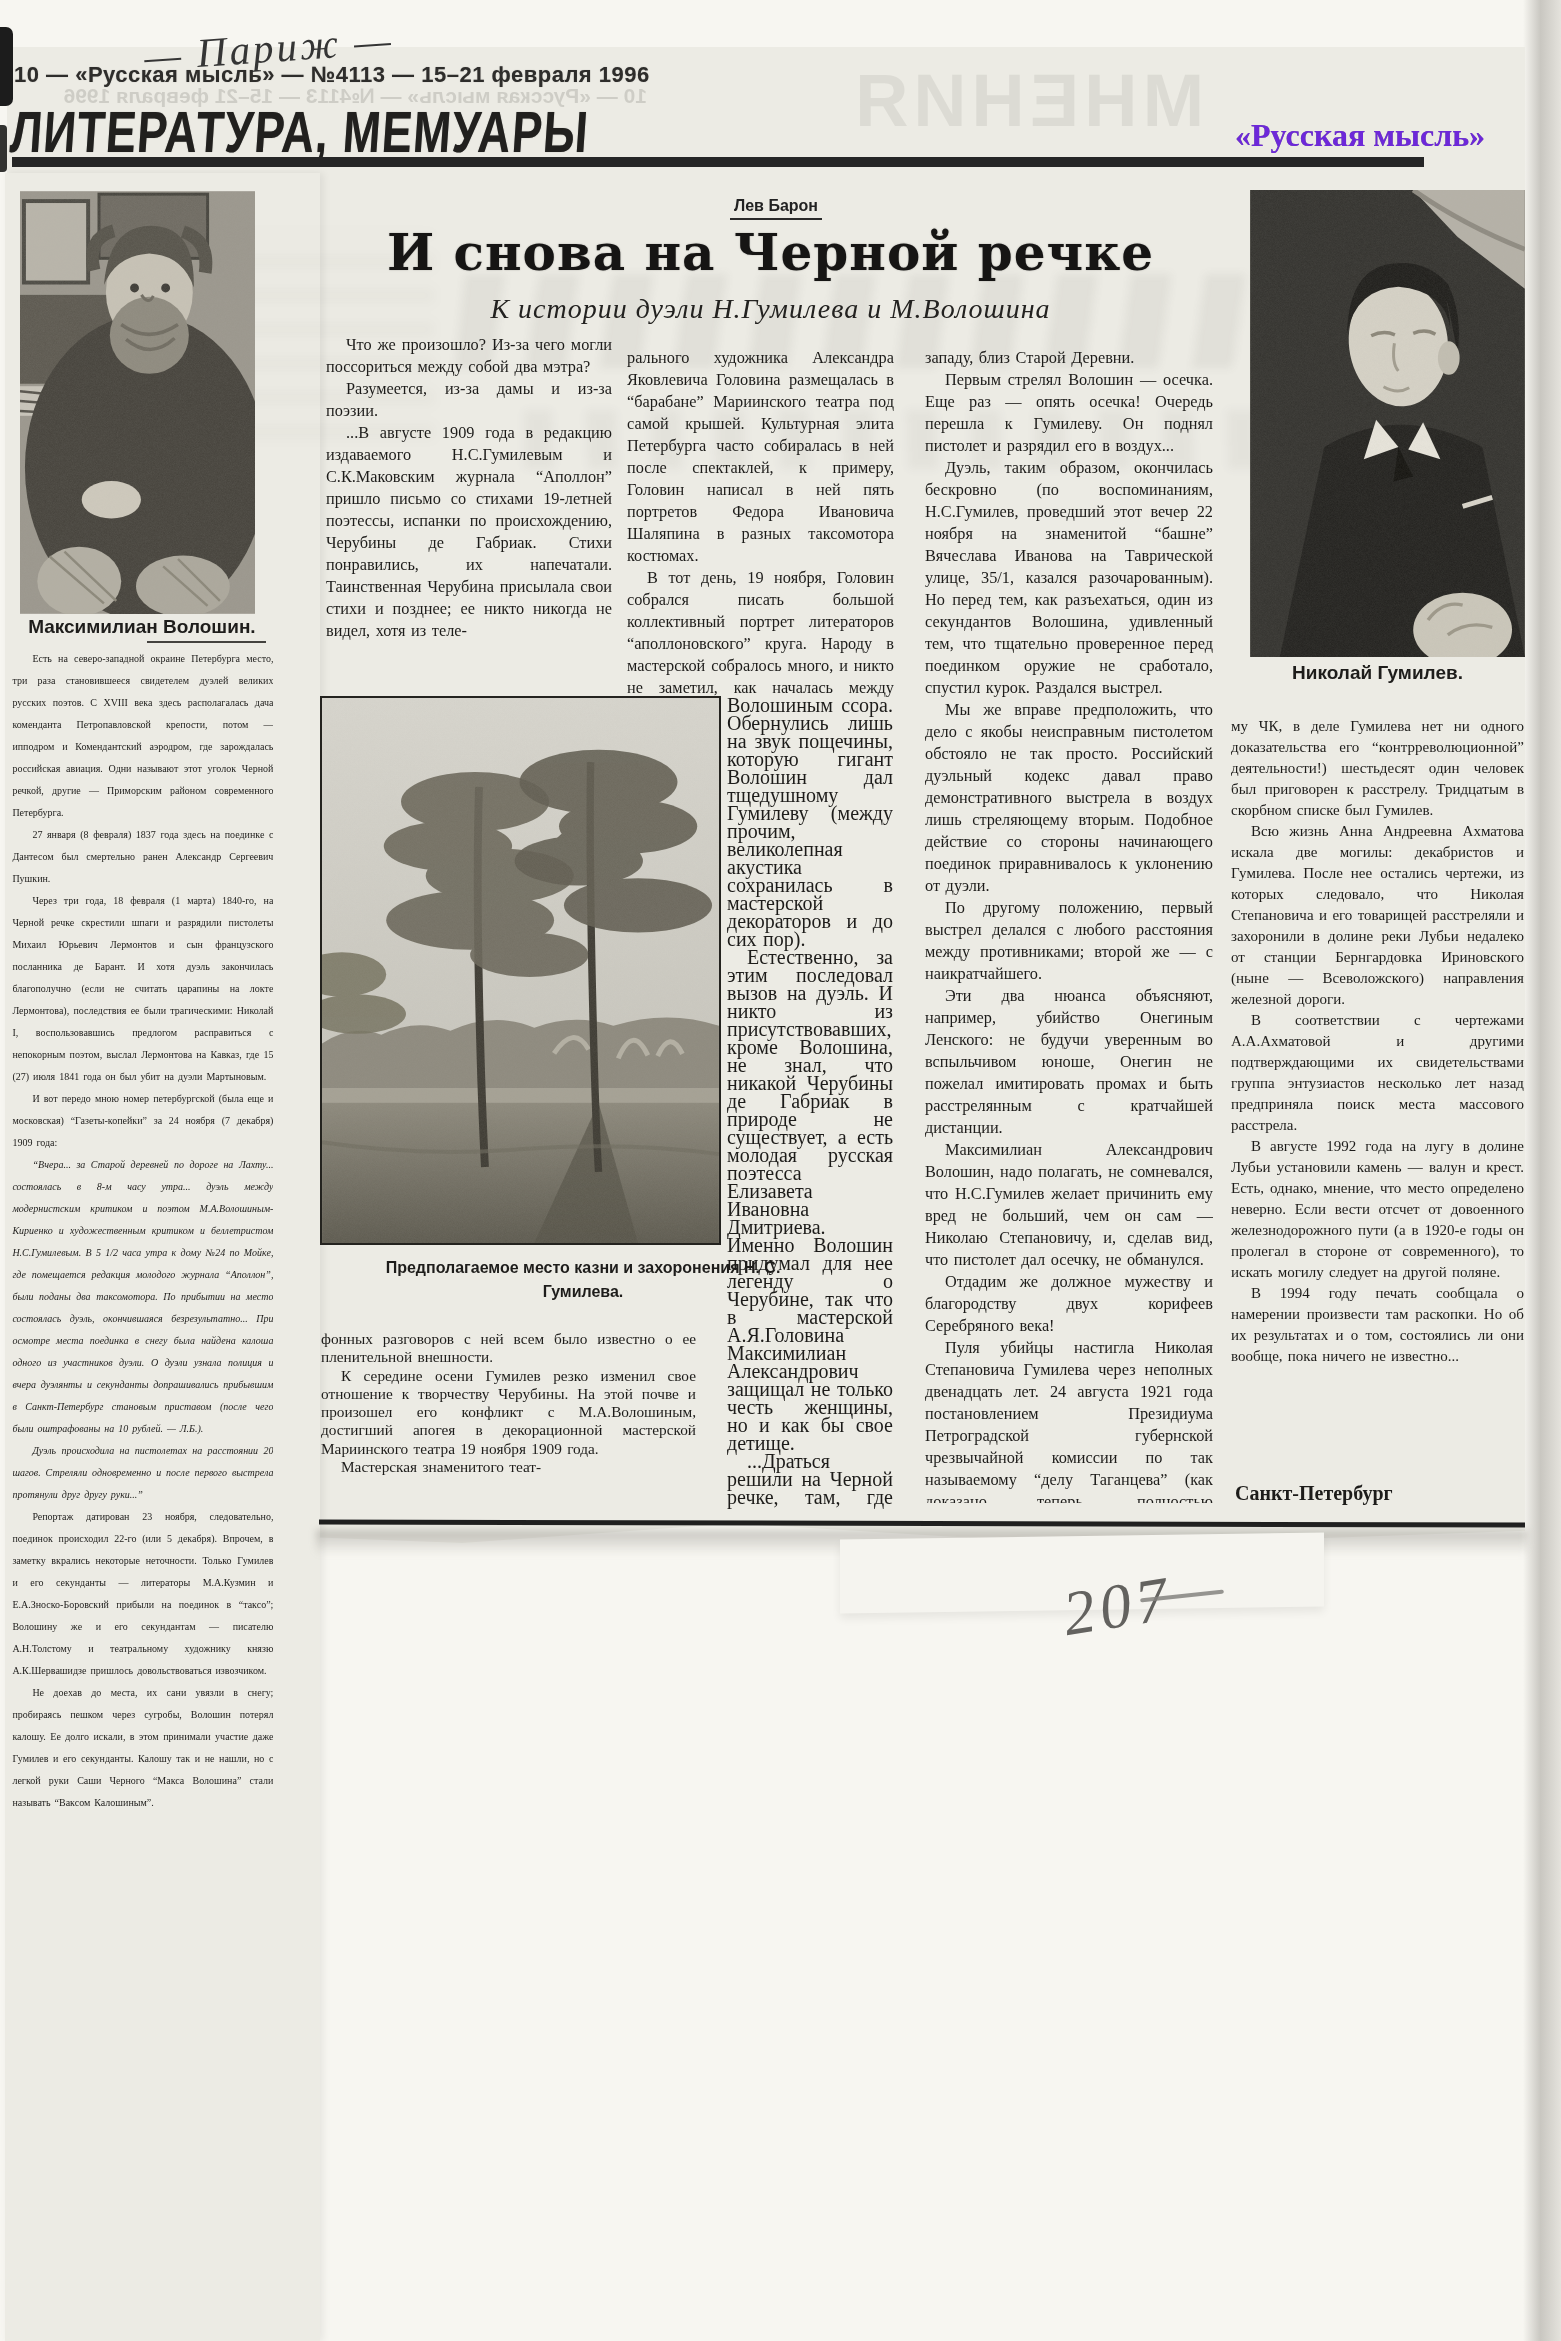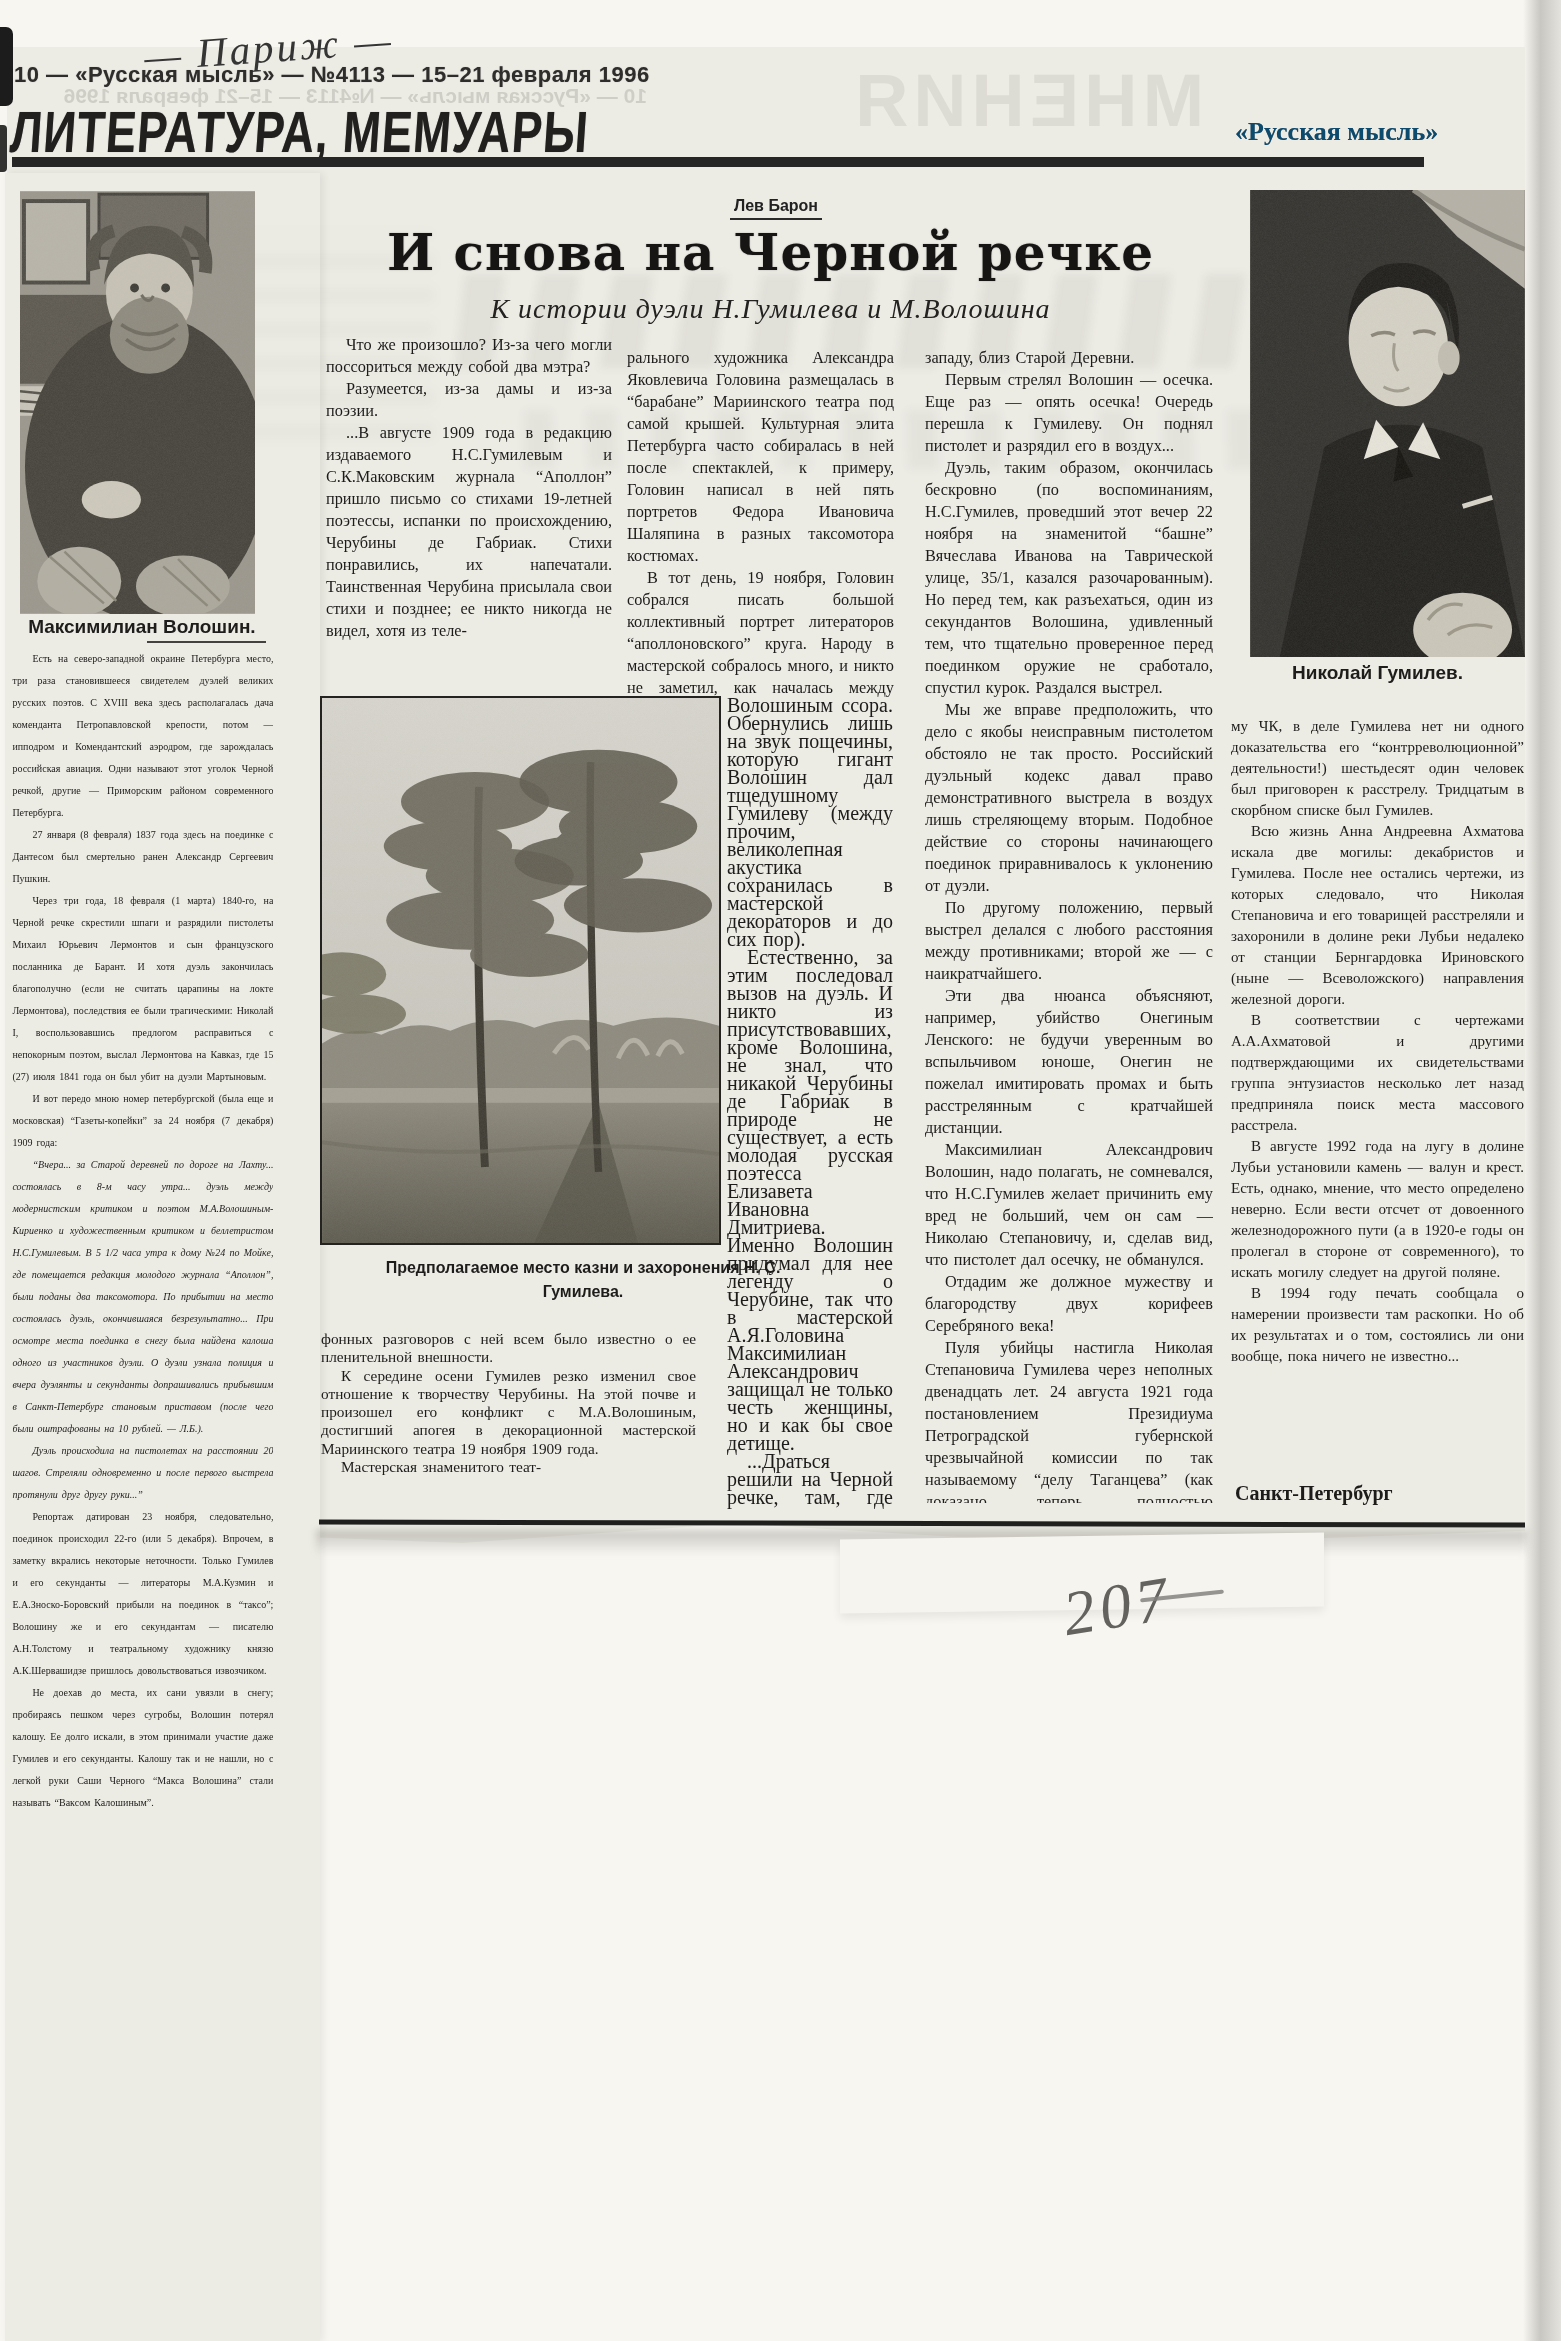--- a/index.html
+++ b/index.html
@@ -39,21 +39,21 @@
     background:repeating-linear-gradient(0deg,rgba(100,98,90,.14) 0 17px,rgba(0,0,0,0) 17px 34px);}
 
   
   .hand-paris{left:144px;top:24px;font-style:italic;font-size:41px;color:#353535;
     transform:rotate(-4deg);letter-spacing:3px;}
   .issue-line{left:14px;top:62px;font-family:"Liberation Sans",sans-serif;font-weight:bold;
     font-size:22px;color:#2e2d2b;letter-spacing:0.5px;white-space:nowrap;text-shadow:0 0 1px rgba(60,60,60,.4);}
   .section-title{left:13px;top:98px;font-family:"Liberation Sans",sans-serif;font-weight:bold;
     font-size:58px;color:#21201e;transform:scale(.78,1) skewX(-5deg);transform-origin:left top;
     letter-spacing:1.5px;white-space:nowrap;text-shadow:0 0 1px rgba(40,40,40,.45);}
-  .brand{left:1235px;top:117px;font-weight:bold;font-size:26px;color:#0c4a6e;white-space:nowrap;
+  .brand{left:1235px;top:117px;font-weight:bold;font-size:32px;color:#6d28d9;white-space:nowrap;
     text-shadow:0 0 0.5px rgba(40,40,40,.5);}
   .top-rule{left:12px;top:157px;width:1412px;height:10px;background:#262626;}
 
   
   .author{left:588px;top:197px;width:376px;text-align:center;font-family:"Liberation Sans",sans-serif;
     font-weight:bold;font-size:16px;color:#222;}
   .author span{border-bottom:2.5px solid #2a2a2a;padding:0 4px 4px 4px;}
   .title{left:306px;top:223px;width:929px;text-align:center;font-family:"DejaVu Serif",serif;
     font-weight:bold;font-size:50px;color:#161514;letter-spacing:1px;text-shadow:0 0 1.5px rgba(30,30,30,.35);}
   .subtitle{left:326px;top:293px;width:889px;text-align:center;font-style:italic;

